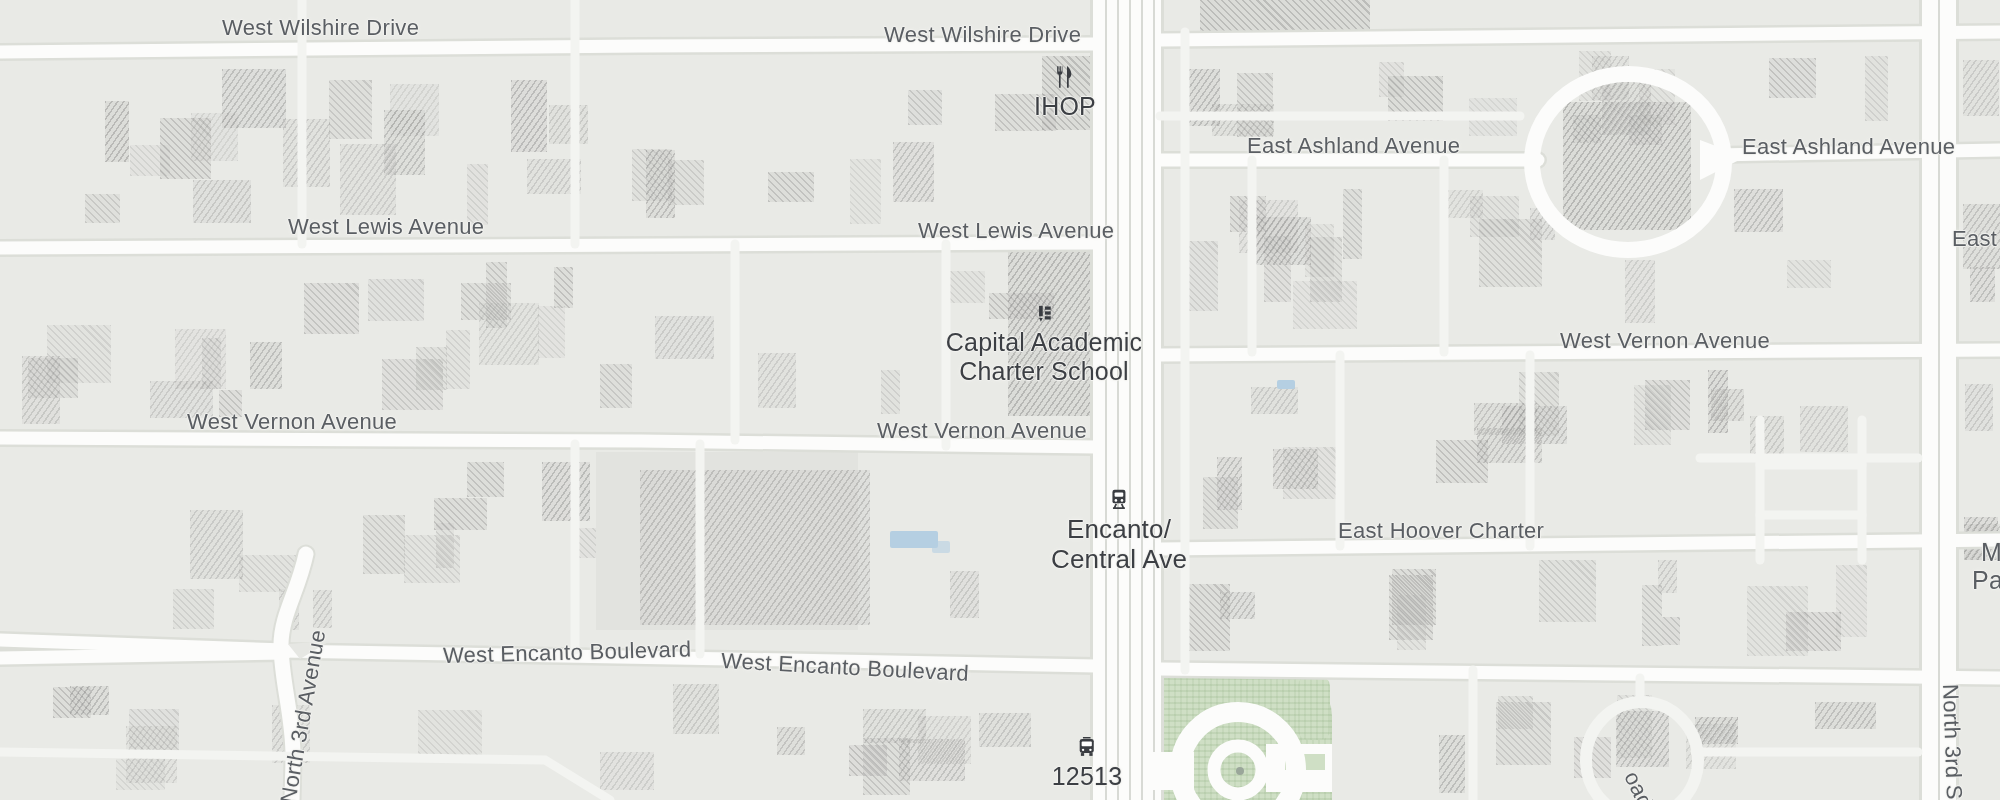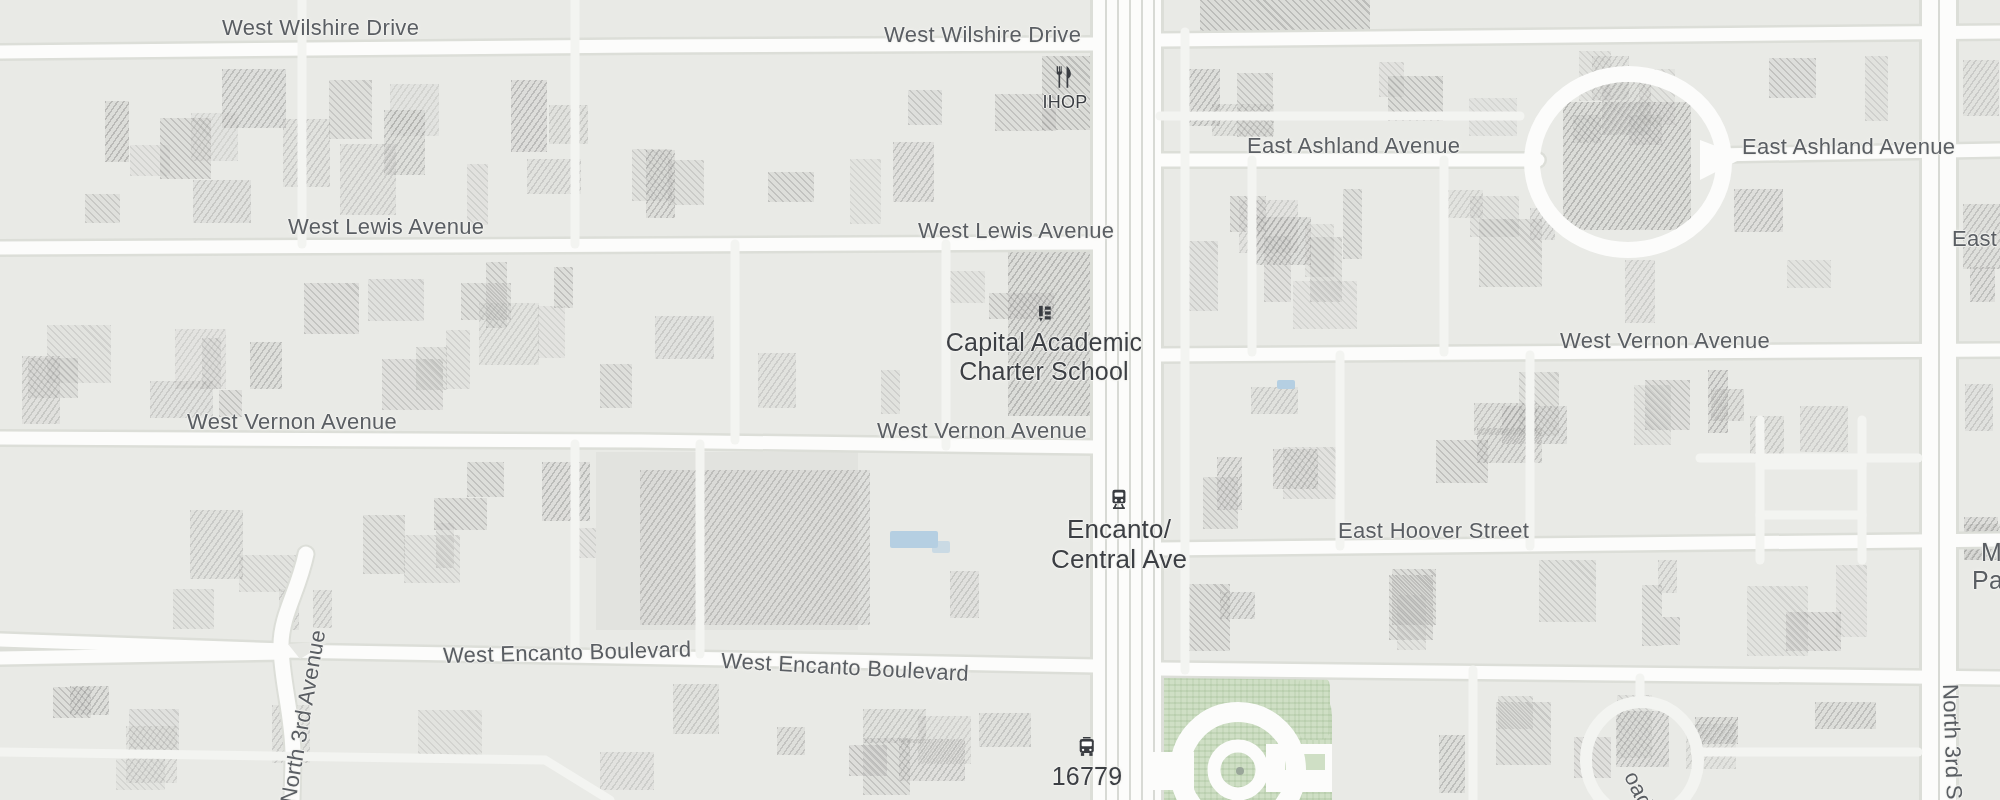--- a/index.html
+++ b/index.html
@@ -278,36 +278,36 @@
       <div class="street-label" style="left: 222px; top: 15px;">West Wilshire Drive</div>
       <div class="street-label" style="left: 884px; top: 22px;">West Wilshire Drive</div>
       <div class="street-label" style="left: 1247px; top: 133px;">East Ashland Avenue</div>
       <div class="street-label" style="left: 1742px; top: 134px;">East Ashland Avenue</div>
       <div class="street-label" style="left: 1952px; top: 226px;">East S</div>
       <div class="street-label" style="left: 288px; top: 214px;">West Lewis Avenue</div>
       <div class="street-label" style="left: 918px; top: 218px;">West Lewis Avenue</div>
       <div class="street-label" style="left: 1560px; top: 328px;">West Vernon Avenue</div>
       <div class="street-label" style="left: 187px; top: 409px;">West Vernon Avenue</div>
       <div class="street-label" style="left: 877px; top: 418px;">West Vernon Avenue</div>
-      <div class="street-label" style="left: 1338px; top: 518px;">East Hoover Street</div>
+      <div class="street-label" style="left: 1338px; top: 518px;">East Hoover Charter</div>
       <div class="street-label" style="left: 1981px; top: 538px; font-size: 25px;">M</div>
       <div class="street-label" style="left: 1972px; top: 566px; font-size: 25px;">Pa</div>
       <div class="street-label" style="left: 443px; top: 643px; transform: rotate(-1.5deg); transform-origin: left center;">West Encanto Boulevard</div>
       <div class="street-label" style="left: 721px; top: 648px; transform: rotate(3deg); transform-origin: left center;">West Encanto Boulevard</div>
       <div class="street-label" style="left: 288px; top: 790px; transform: rotate(-80deg); transform-origin: left center;">North 3rd Avenue</div>
       <div class="street-label" style="left: 1950px; top: 671px; transform: rotate(88deg); transform-origin: left center;">North 3rd Street</div>
       <div class="street-label" style="left: 1630px; top: 760px; transform: rotate(64deg); transform-origin: left center;">oad</div>
     </div>
   <div id="pois">
       <div class="poi" style="left: 1065px; top: 64px;">
         <span class="picon"><svg viewBox="0 0 24 24">
             <path fill="#3a3d42" d="M9.6 2v5.6c0 1.2-.7 2.1-1.7 2.4V22H6.4V10c-1-.3-1.7-1.2-1.7-2.4V2h1.3v5h.9V2h1.2v5h.9V2h1.6z"></path>
             <path fill="#3a3d42" d="M14.2 2c2.3 1.9 3.6 4.7 3.6 7.2 0 2-1 3.4-2.4 3.9V22h-1.6V2h.4z"></path>
           </svg></span>
-        <div class="plabel" style="font-size: 18px;">IHOP</div>
+        <div class="plabel" style="font-size: 25px;">IHOP</div>
       </div>
       <div class="poi" style="left: 1119px; top: 486px;">
         <span class="picon"><svg viewBox="0 0 24 24">
             <rect fill="#3a3d42" x="6" y="3.5" width="12" height="12.5" rx="2"></rect>
             <rect fill="#fff" x="8" y="6" width="8" height="4" rx="1"></rect>
             <circle fill="#fff" cx="9.2" cy="13.3" r="1.2"></circle>
             <circle fill="#fff" cx="14.8" cy="13.3" r="1.2"></circle>
             <path stroke="#3a3d42" stroke-width="1.6" d="M9.5 16.5 7.5 21 M14.5 16.5 16.5 21 M6.5 20.4 H17.5"></path>
           </svg></span>
         <div class="plabel" style="font-size: 26px;">Encanto/
@@ -327,16 +327,16 @@
       <div class="poi" style="left: 1087px; top: 734px;">
         <span class="picon"><svg viewBox="0 0 24 24">
             <path stroke="#3a3d42" stroke-width="1.4" d="M8.5 3.5 H15.5"></path>
             <rect fill="#3a3d42" x="5.5" y="4.5" width="13" height="13" rx="2.2"></rect>
             <rect fill="#fff" x="7.3" y="7" width="9.4" height="4.2" rx="0.8"></rect>
             <circle fill="#fff" cx="8.6" cy="14.6" r="1.1"></circle>
             <circle fill="#fff" cx="15.4" cy="14.6" r="1.1"></circle>
             <rect fill="#3a3d42" x="6.6" y="17.6" width="3" height="2.6"></rect>
             <rect fill="#3a3d42" x="14.4" y="17.6" width="3" height="2.6"></rect>
           </svg></span>
-        <div class="plabel" style="font-size: 25px;">16779</div>
+        <div class="plabel" style="font-size: 25px;">12513</div>
       </div>
     </div>
 </div>
 
 </body></html>

